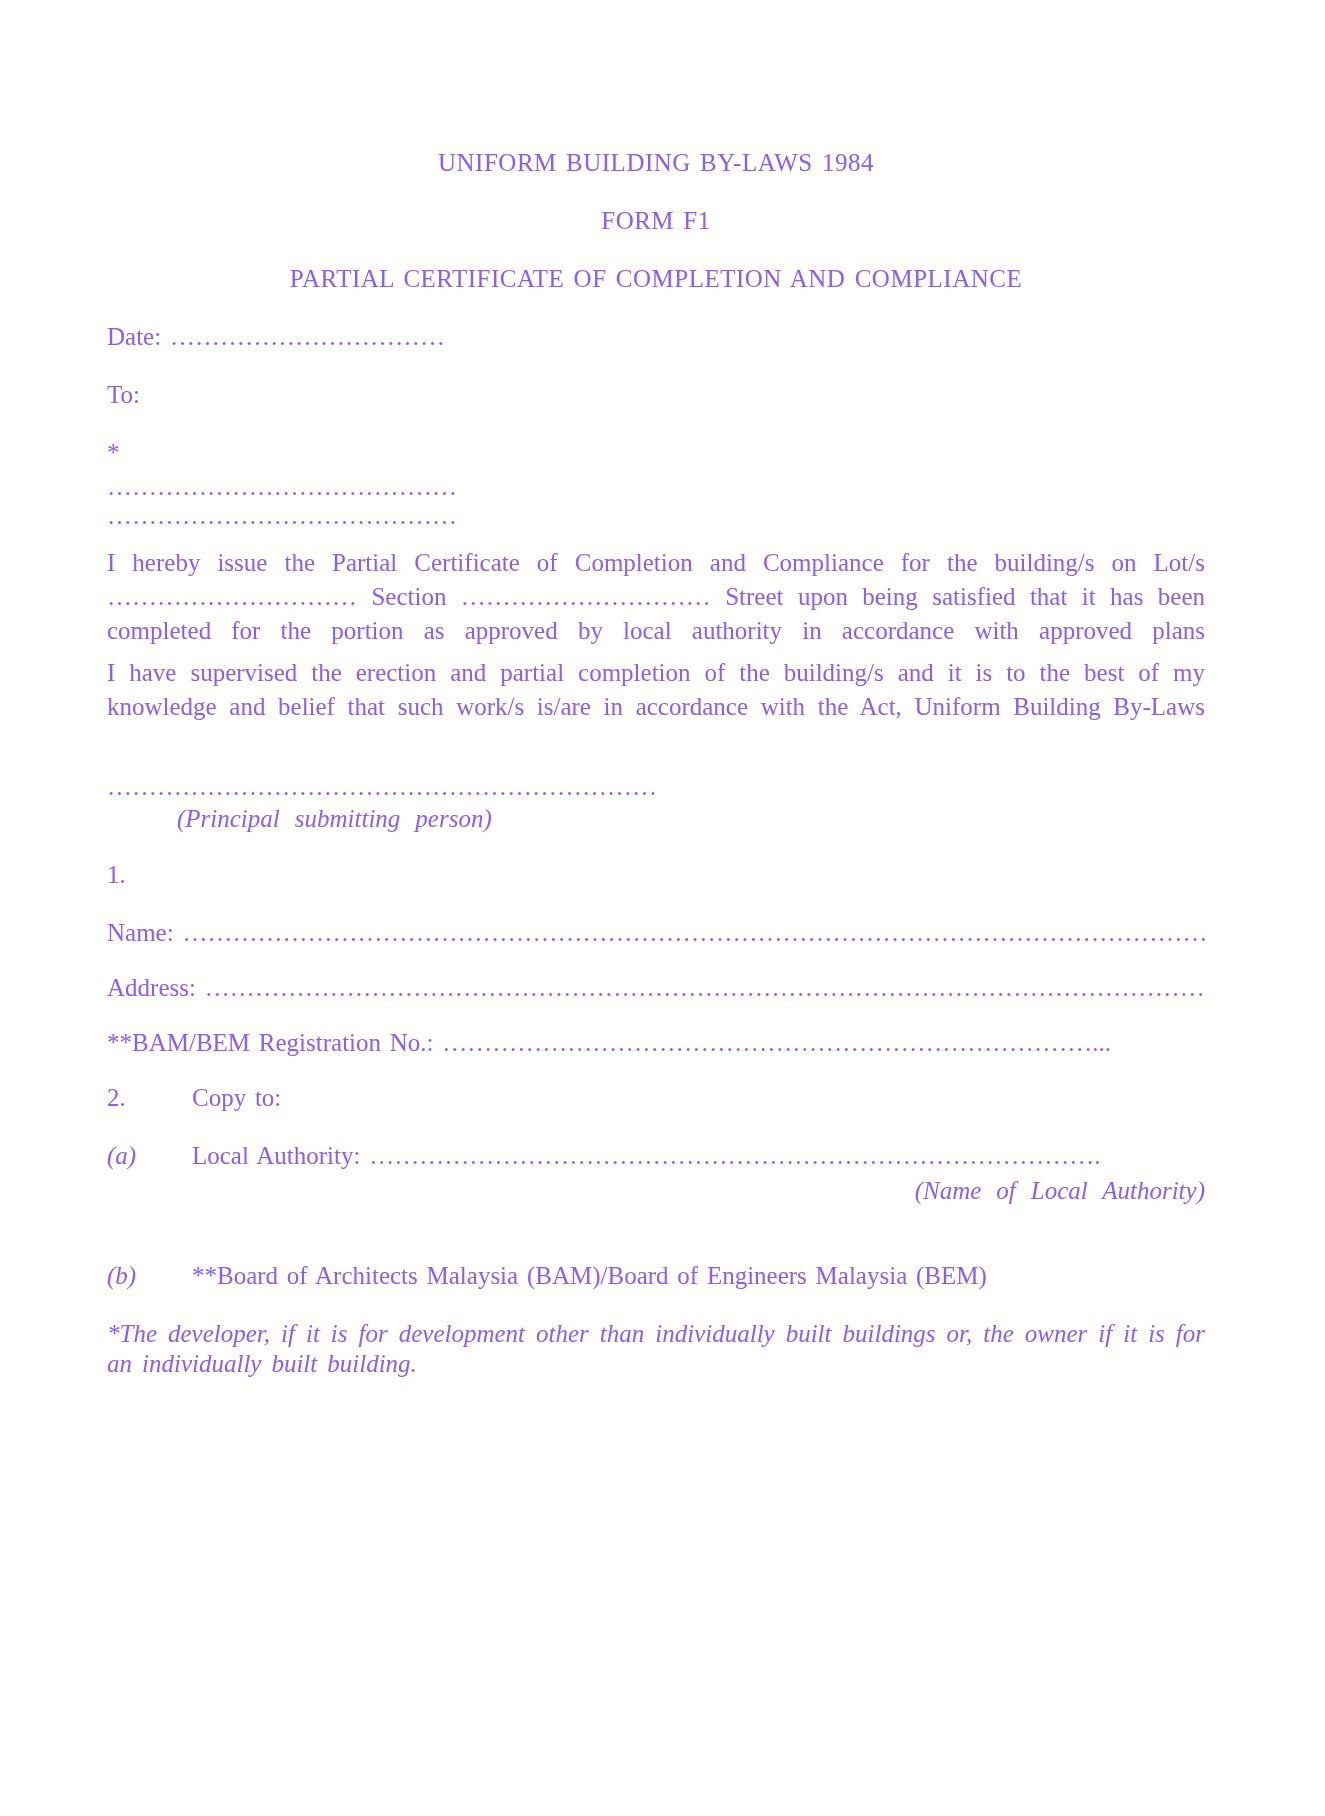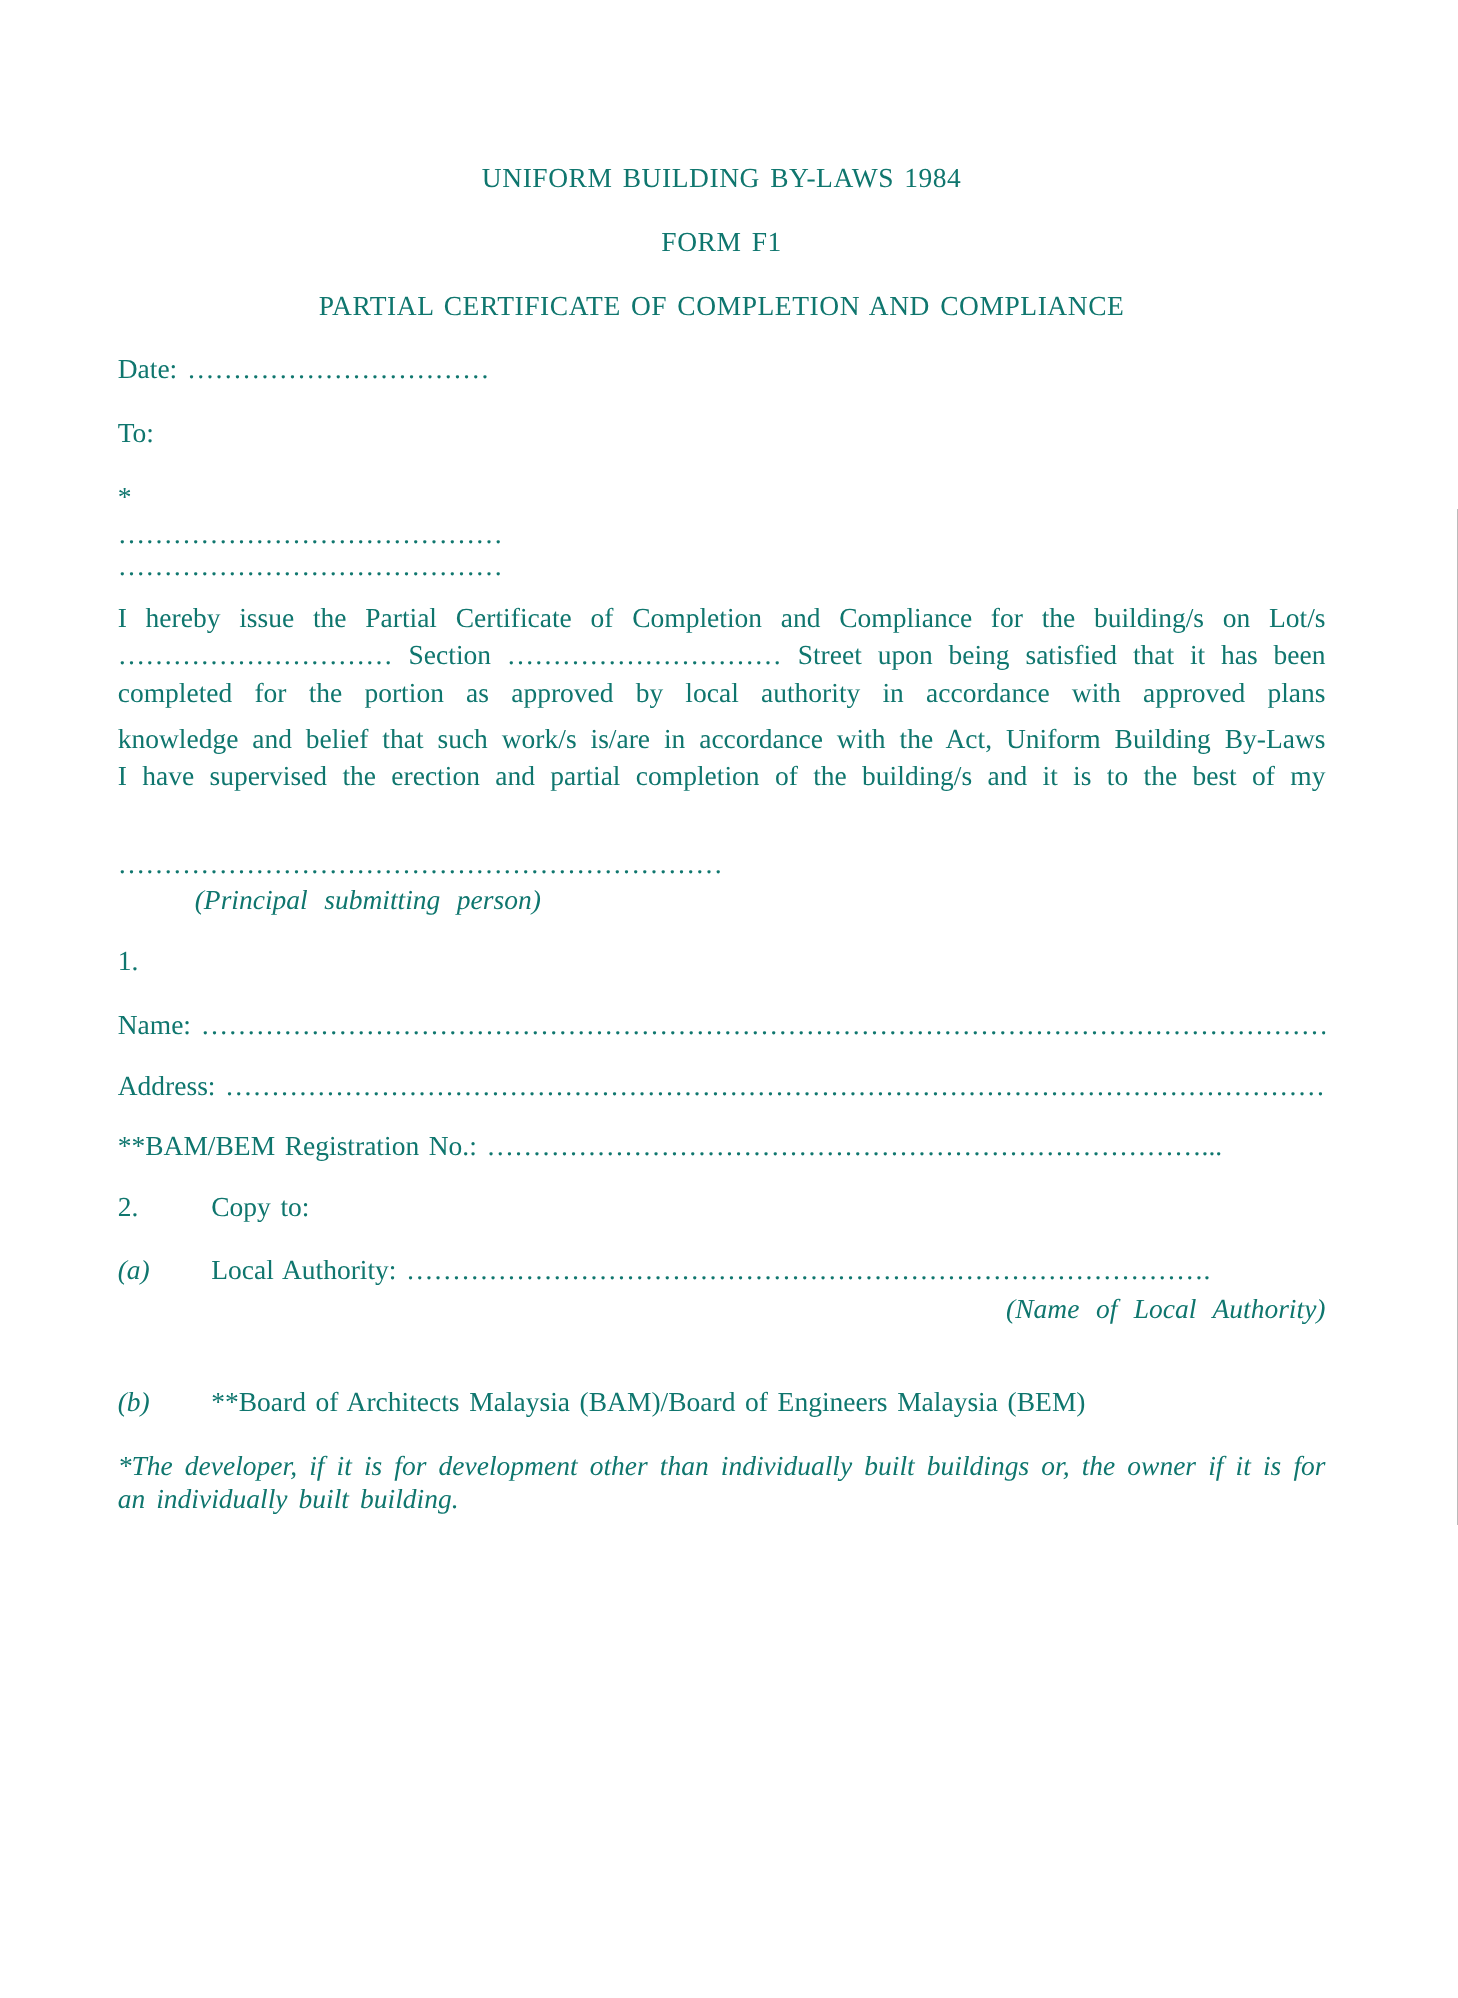--- a/index.html
+++ b/index.html
@@ -2,21 +2,21 @@
 <html><head>
 <meta charset="utf-8">
 <style>
   html, body { margin: 0; padding: 0; background: #888; }
   .page {
     width: 1325px;
     height: 1816px;
     margin: 0 auto;
     box-sizing: border-box;
     background: #ffffff;
-    color: #0f766e;
+    color: #8b5cf6;
     font-family: "Liberation Serif", "DejaVu Serif", serif;
     font-size: 25px;
     line-height: 34px;
     padding: 146px 120px 0 107px;
     word-spacing: 0.10em;
     overflow: hidden;
   }
   .heading { text-align: center; margin-bottom: 24px; letter-spacing: 0.5px; }
   .heading.bylaw { margin-bottom: 20px; letter-spacing: 0.2px; }
   .line { margin-bottom: 24px; }
@@ -71,22 +71,22 @@
   <div class="dotline">……………………………………</div>
   <div class="dotline last">……………………………………</div>
 
   <div class="para">
     <div class="just">I hereby issue the Partial Certificate of Completion and Compliance for the building/s on Lot/s</div>
     <div class="just">………………………… Section …………………………  Street upon being satisfied that it has been</div>
     <div class="just">completed for the portion as approved by local authority in accordance with approved plans</div>
   </div>
 
   <div class="para second">
+    <div class="just">I have supervised the erection and partial completion of the building/s and it is to the best of my</div>
     <div class="just">knowledge and belief that such work/s is/are in accordance with the Act, Uniform Building By-Laws</div>
-    <div class="just">I have supervised the erection and partial completion of the building/s and it is to the best of my</div>
   </div>
 
   <div class="sig-dots">…………………………………………………………</div>
   <div class="sig-caption">(Principal submitting person)</div>
 
   <div class="item">
     <span class="num">1.</span>
   </div>
 
   <div class="fill-line">Name: ……………………………………………………………………………………………………………..…</div>

